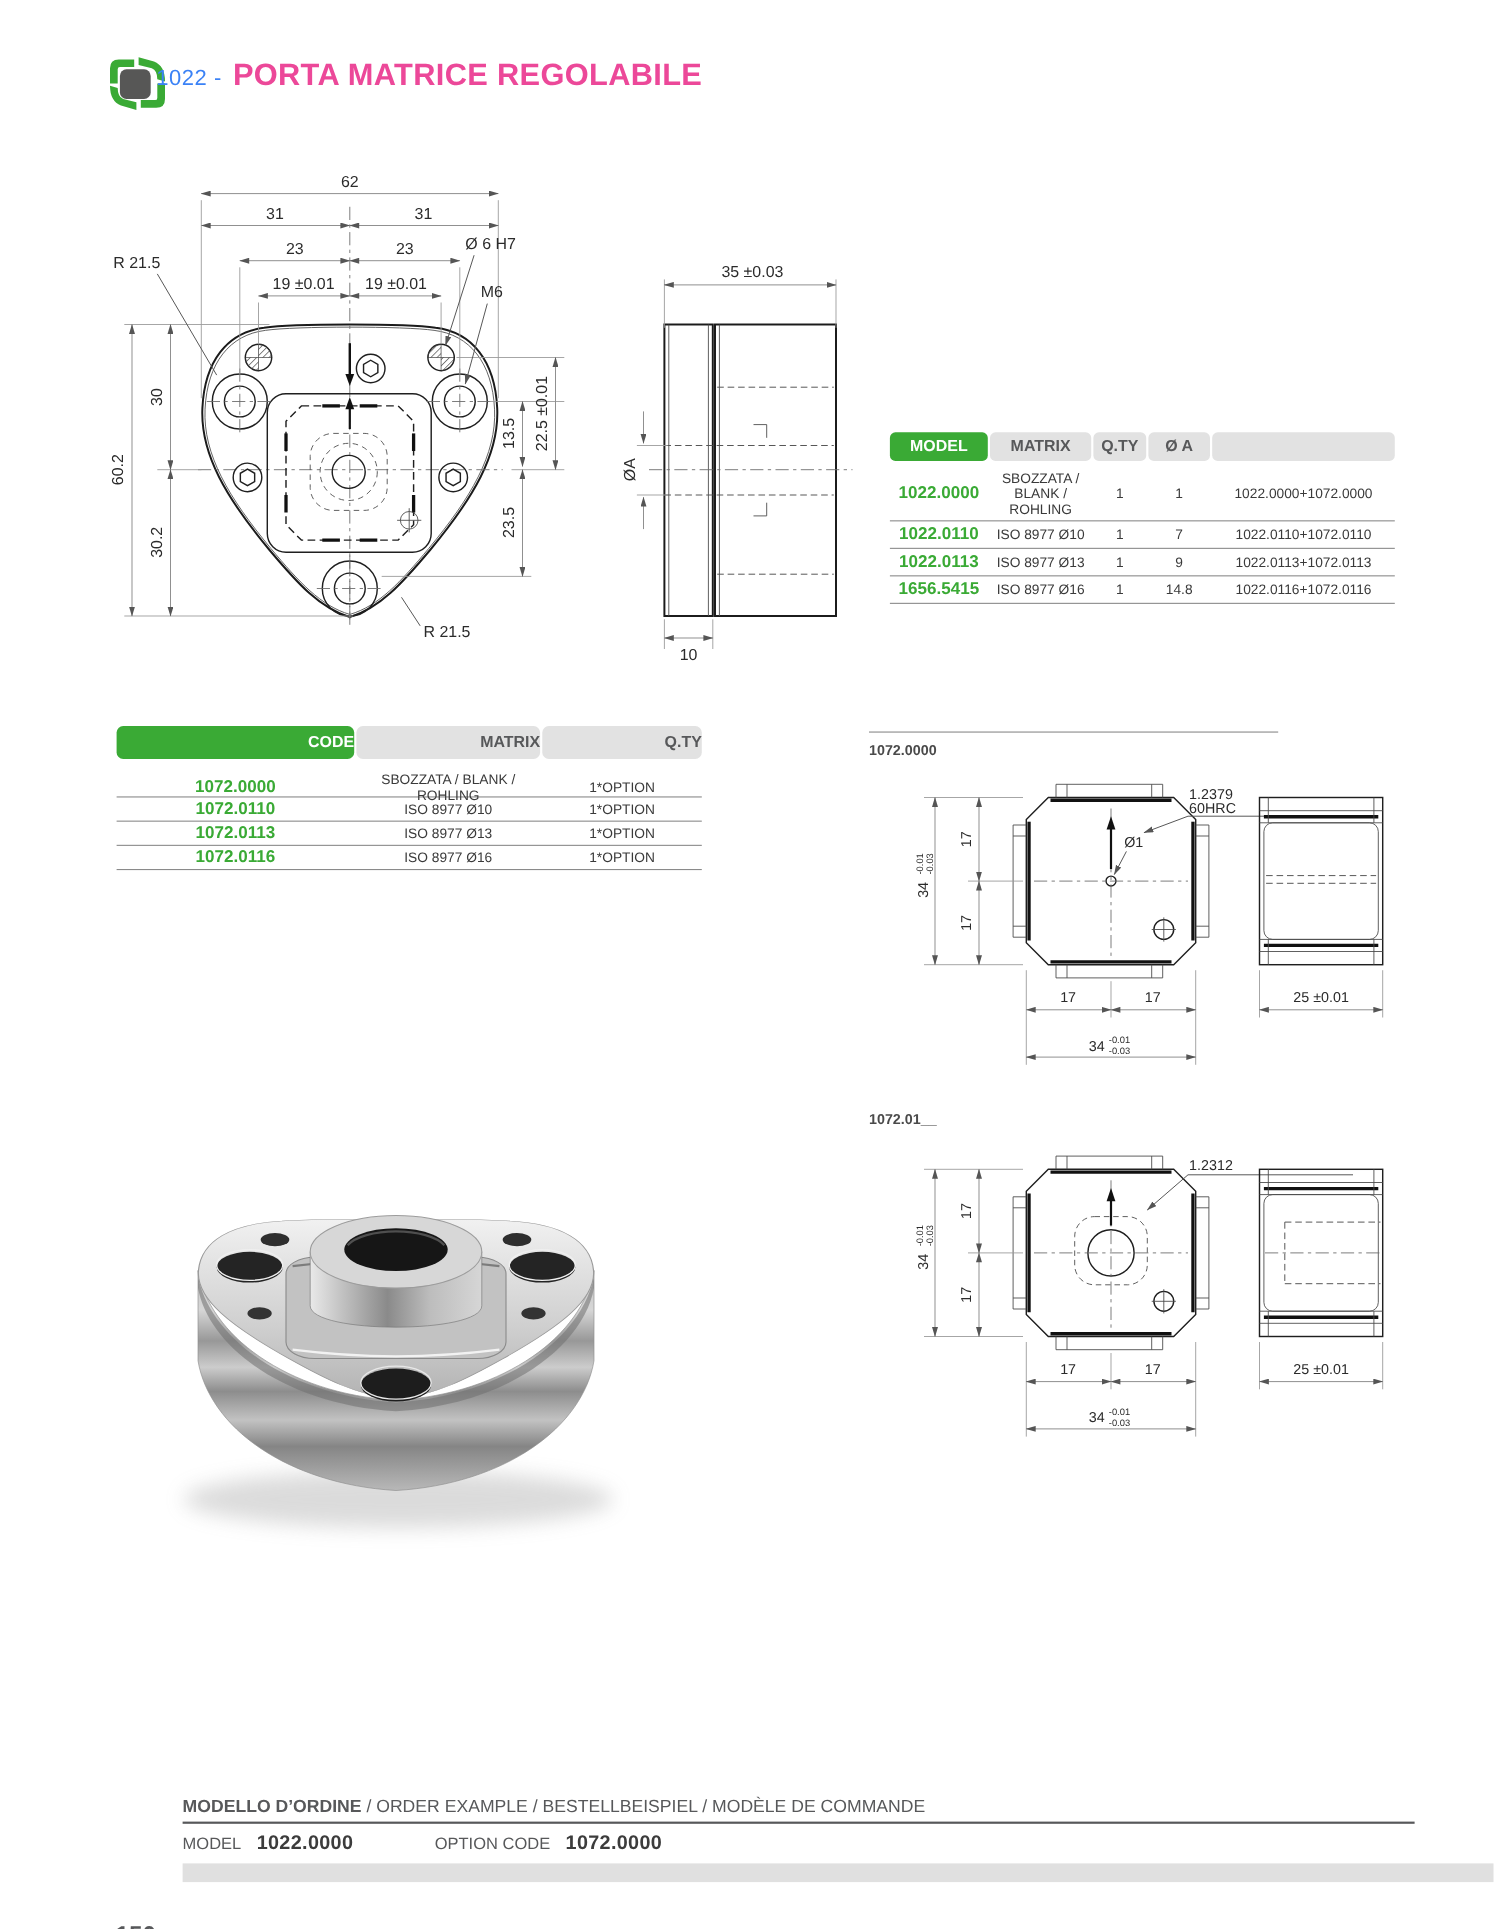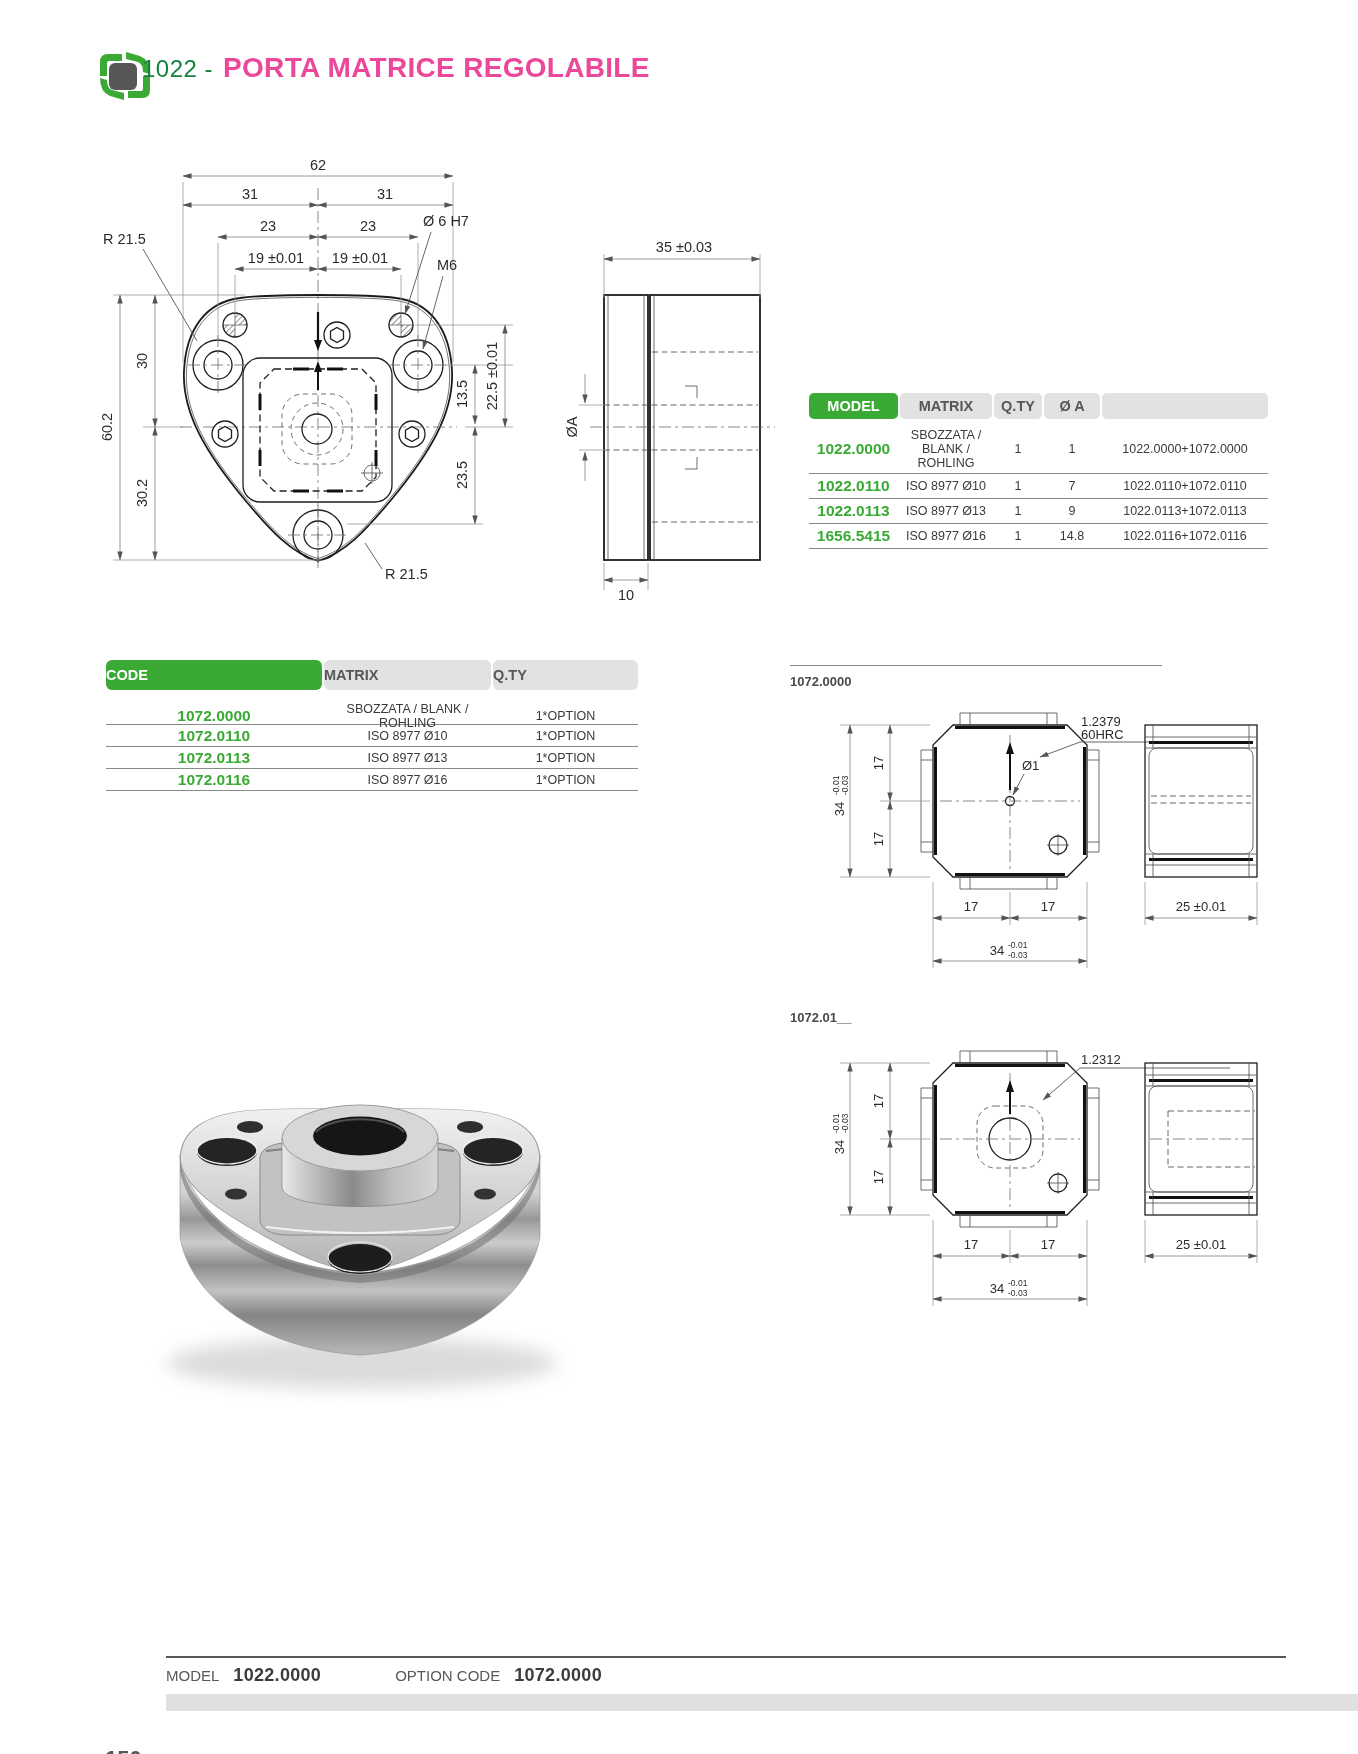--- a/index.html
+++ b/index.html
@@ -1,35 +1,35 @@
 <!DOCTYPE html>
 <html><head>
 <meta charset="utf-8">
 <style>
   html,body{margin:0;padding:0;background:#fff;}
   .page{position:relative;width:1358px;height:1754px;background:#fff;overflow:hidden;
         font-family:"Liberation Sans",sans-serif;color:#3a3a3a;}
   .abs{position:absolute;}
   
-  .hdr-code{font-size:24px;color:#15803d;letter-spacing:.5px;}
+  .hdr-code{font-size:20px;color:#3b82f6;letter-spacing:.5px;}
   .hdr-title{font-size:28px;font-weight:bold;color:#ec4899;letter-spacing:.3px;}
   .hdr-sub{font-size:14.5px;color:#57585a;letter-spacing:.2px;}
   
   .mtab{width:459px;font-size:12.5px;}
   .mtab .hrow{display:grid;grid-template-columns:89px 92px 48px 56px 166px;column-gap:2px;}
   .mtab .hcell{height:26px;line-height:26px;text-align:center;font-weight:bold;font-size:14.5px;
                background:#e2e2e2;color:#57585a;border-radius:5px;}
   .mtab .hcell.green{background:#3aaa35;color:#fff;}
   .mtab .row{display:grid;grid-template-columns:89px 92px 48px 56px 166px;column-gap:2px;
              border-bottom:1px solid #8a8a8a;align-items:center;text-align:center;padding:3px 0;}
   .mtab .row.first{padding-top:9px;}
   .mtab .code{color:#3aaa35;font-weight:bold;font-size:15.5px;}
   .ctab{width:532px;font-size:12.5px;}
   .ctab .hrow{display:grid;grid-template-columns:216px 167px 145px;column-gap:2px;}
-  .ctab .hcell{height:30px;line-height:30px;text-align:left;font-weight:bold;font-size:14.5px;
+  .ctab .hcell{height:30px;line-height:30px;text-align:right;font-weight:bold;font-size:14.5px;
                background:#e2e2e2;color:#57585a;border-radius:6px;}
   .ctab .hcell.green{background:#3aaa35;color:#fff;}
   .ctab .row{display:grid;grid-template-columns:216px 167px 145px;column-gap:2px;
              border-bottom:1px solid #8a8a8a;align-items:center;text-align:center;padding:2px 0;height:17px;}
   .ctab .row.first{margin-top:6px;padding-top:6px;height:20px;}
   .ctab .code{color:#3aaa35;font-weight:bold;font-size:15.5px;}
   
   svg text{font-family:"Liberation Sans",sans-serif;fill:#2b2b2b;}
   .dt{font-size:14.5px;}
   .dts{font-size:13px;}
@@ -507,20 +507,23 @@
     <path d="M136 252 Q230 264 324 252" fill="none" stroke="#f2f2f2" stroke-width="2"></path>
 
     <g>
       <path d="M152 163 L152 212 C152 238,308 238,308 212 L308 163 Z" fill="url(#cylG)" stroke="#777" stroke-width=".6"></path>
       <ellipse cx="230" cy="163" rx="78" ry="33" fill="#d7d7d7" stroke="#9c9c9c" stroke-width="1"></ellipse>
       <ellipse cx="230" cy="161" rx="47" ry="19.5" fill="#161616"></ellipse>
       <path d="M186 157 A47 19.5 0 0 1 274 157" fill="none" stroke="#4f4f4f" stroke-width="2"></path>
     </g>
   </svg>
 
+  <div class="abs ft-title" style="left:166px;top:1634px;">
+    <b>MODELLO D’ORDINE</b><span> / ORDER EXAMPLE / BESTELLBEISPIEL / MODÈLE DE COMMANDE</span>
+  </div>
   <div class="abs ft-line" style="left:166px;top:1656px;width:1120px;"></div>
   <div class="abs ft-order" style="left:166px;top:1665px;">
     <span>MODEL</span>
     <span class="val">1022.0000</span>
     <span style="width:46px;"></span>
     <span>OPTION CODE</span>
     <span class="val">1072.0000</span>
   </div>
   <div class="abs pagebar" style="left:166px;top:1694px;width:1192px;height:17px;"></div>
   <div class="abs pagenum" style="left:105px;top:1746px;">150</div>

